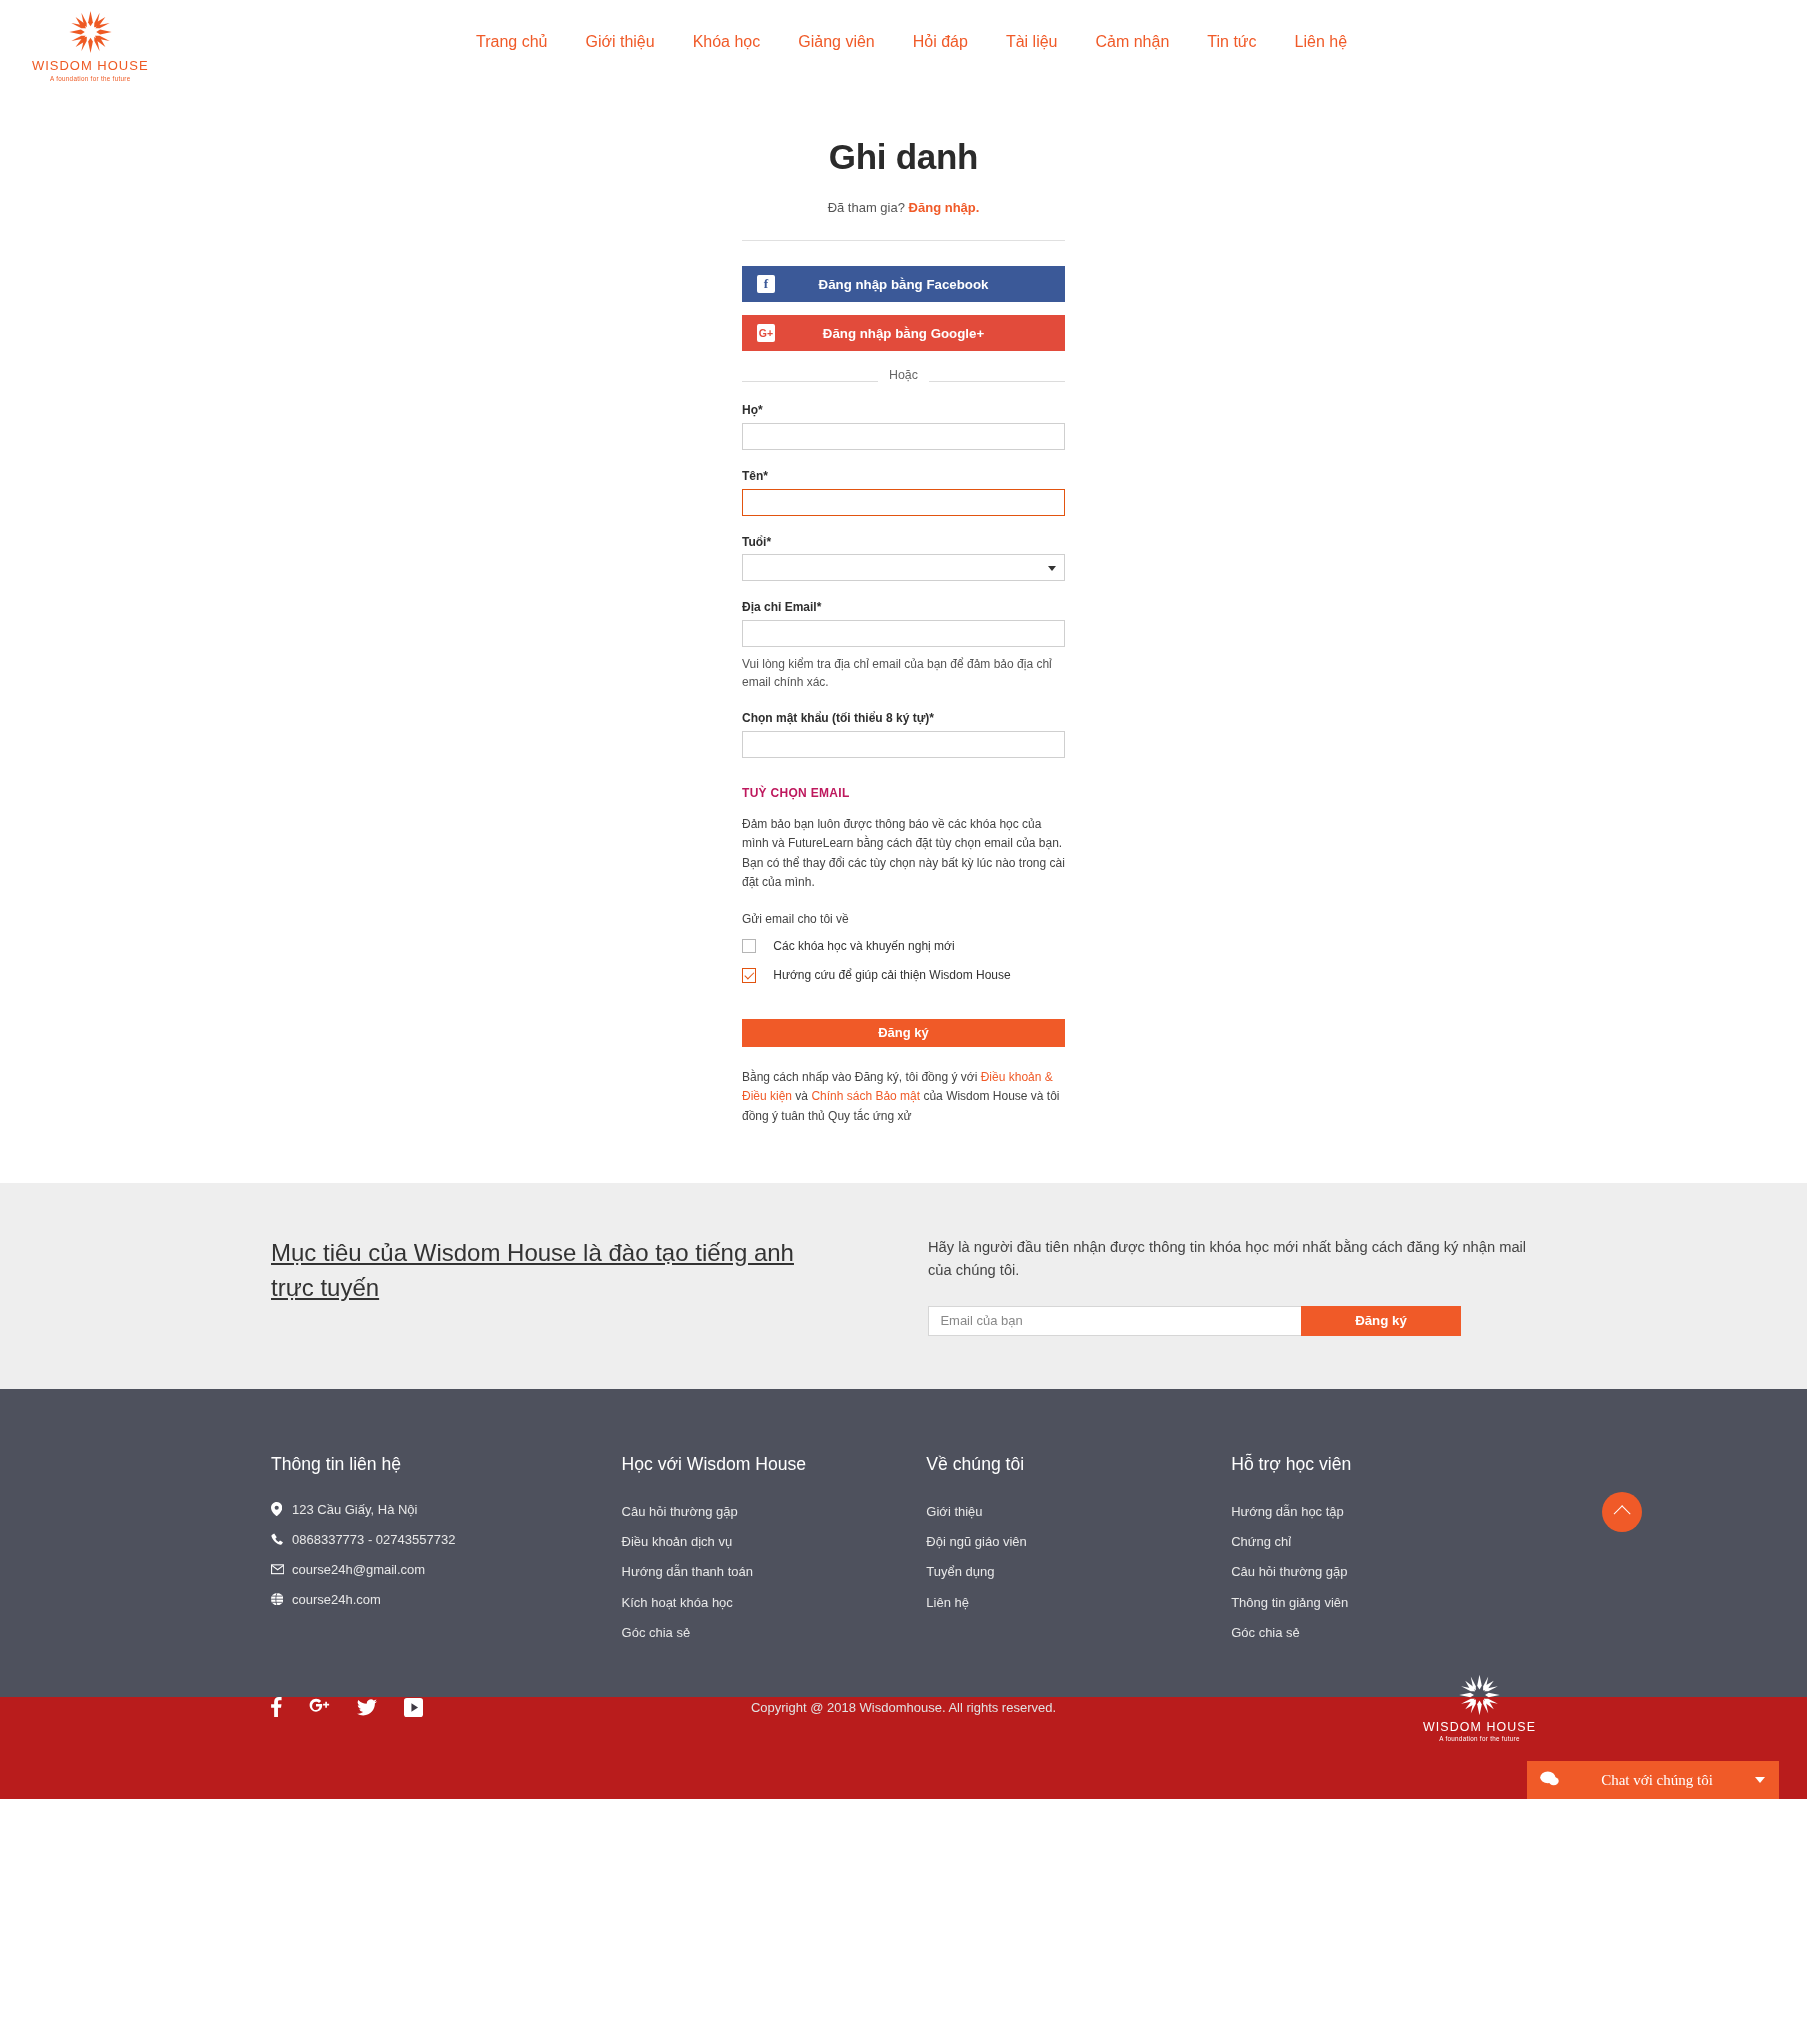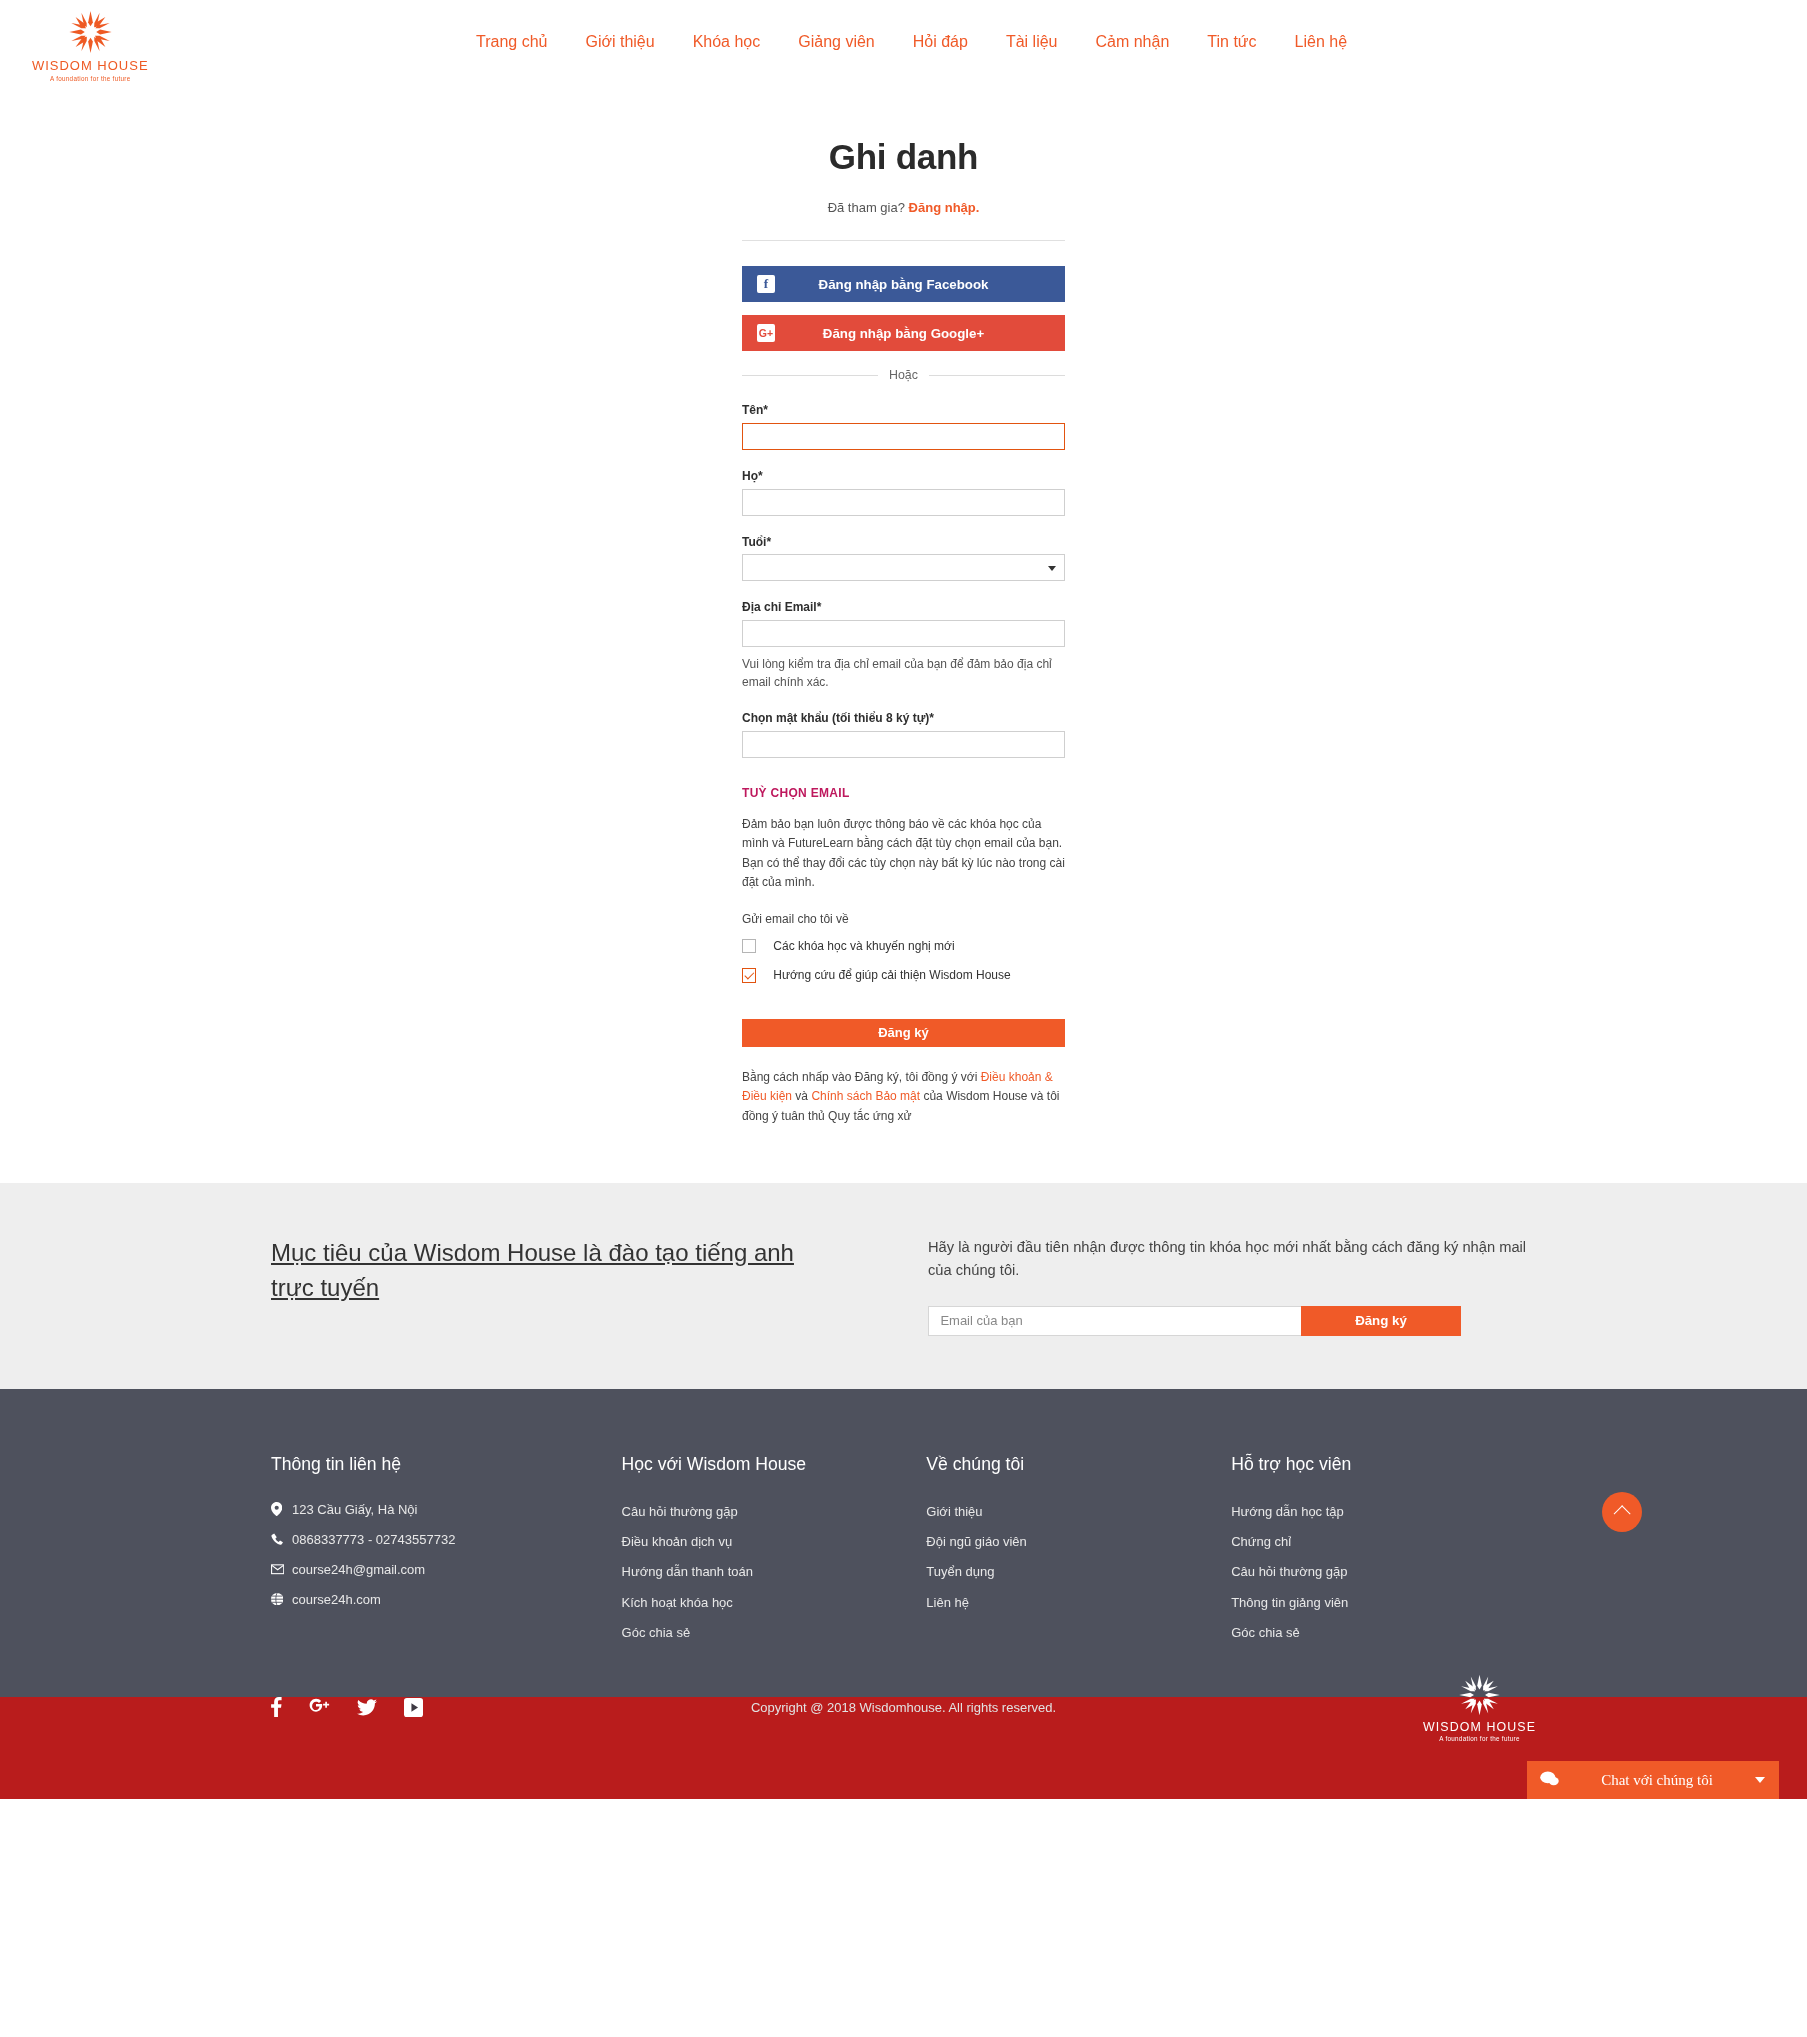--- a/index.html
+++ b/index.html
@@ -106,21 +106,21 @@
     font-weight: 700;
     font-size: 13.3px;
   }
   .fb-btn { background: #3b5998; }
   .fb-btn .sicon { color: #3b5998; font-family: "Liberation Serif", serif; }
   .gp-btn { background: #e24b3b; }
   .gp-btn .sicon { color: #e24b3b; font-size: 10.5px; }
 
   .or-divider {
     display: flex;
-    align-items: center;
+    align-items: flex-end;
     margin: 17px 0 21px;
     color: #666;
     font-size: 12.4px;
   }
   .or-divider::before, .or-divider::after {
     content: "";
     flex: 1;
     border-top: 1px solid #dcdcdc;
   }
   .or-divider span { padding: 0 11.4px; }
@@ -485,27 +485,27 @@
     <button class="social-btn gp-btn">
       <span class="sicon">G+</span>
       <span>Đăng nhập bằng Google+</span>
     </button>
 
     <div class="or-divider">
       <span>Hoặc</span>
     </div>
 
     <div class="field-group">
+      <label class="field-label">Họ*</label>
+      <input class="text-input" type="text" value="" style="">
+    </div>
+
+    <div class="field-group">
       <label class="field-label">Tên*</label>
       <input class="text-input focused" type="text" autofocus="" value="" style="">
-    </div>
-
-    <div class="field-group">
-      <label class="field-label">Họ*</label>
-      <input class="text-input" type="text" value="" style="">
     </div>
 
     <div class="field-group">
       <label class="field-label">Tuổi*</label>
       <div class="select-wrap">
         <select class="select-input">
           <option></option>
         </select>
         <span class="select-caret"></span>
       </div>

